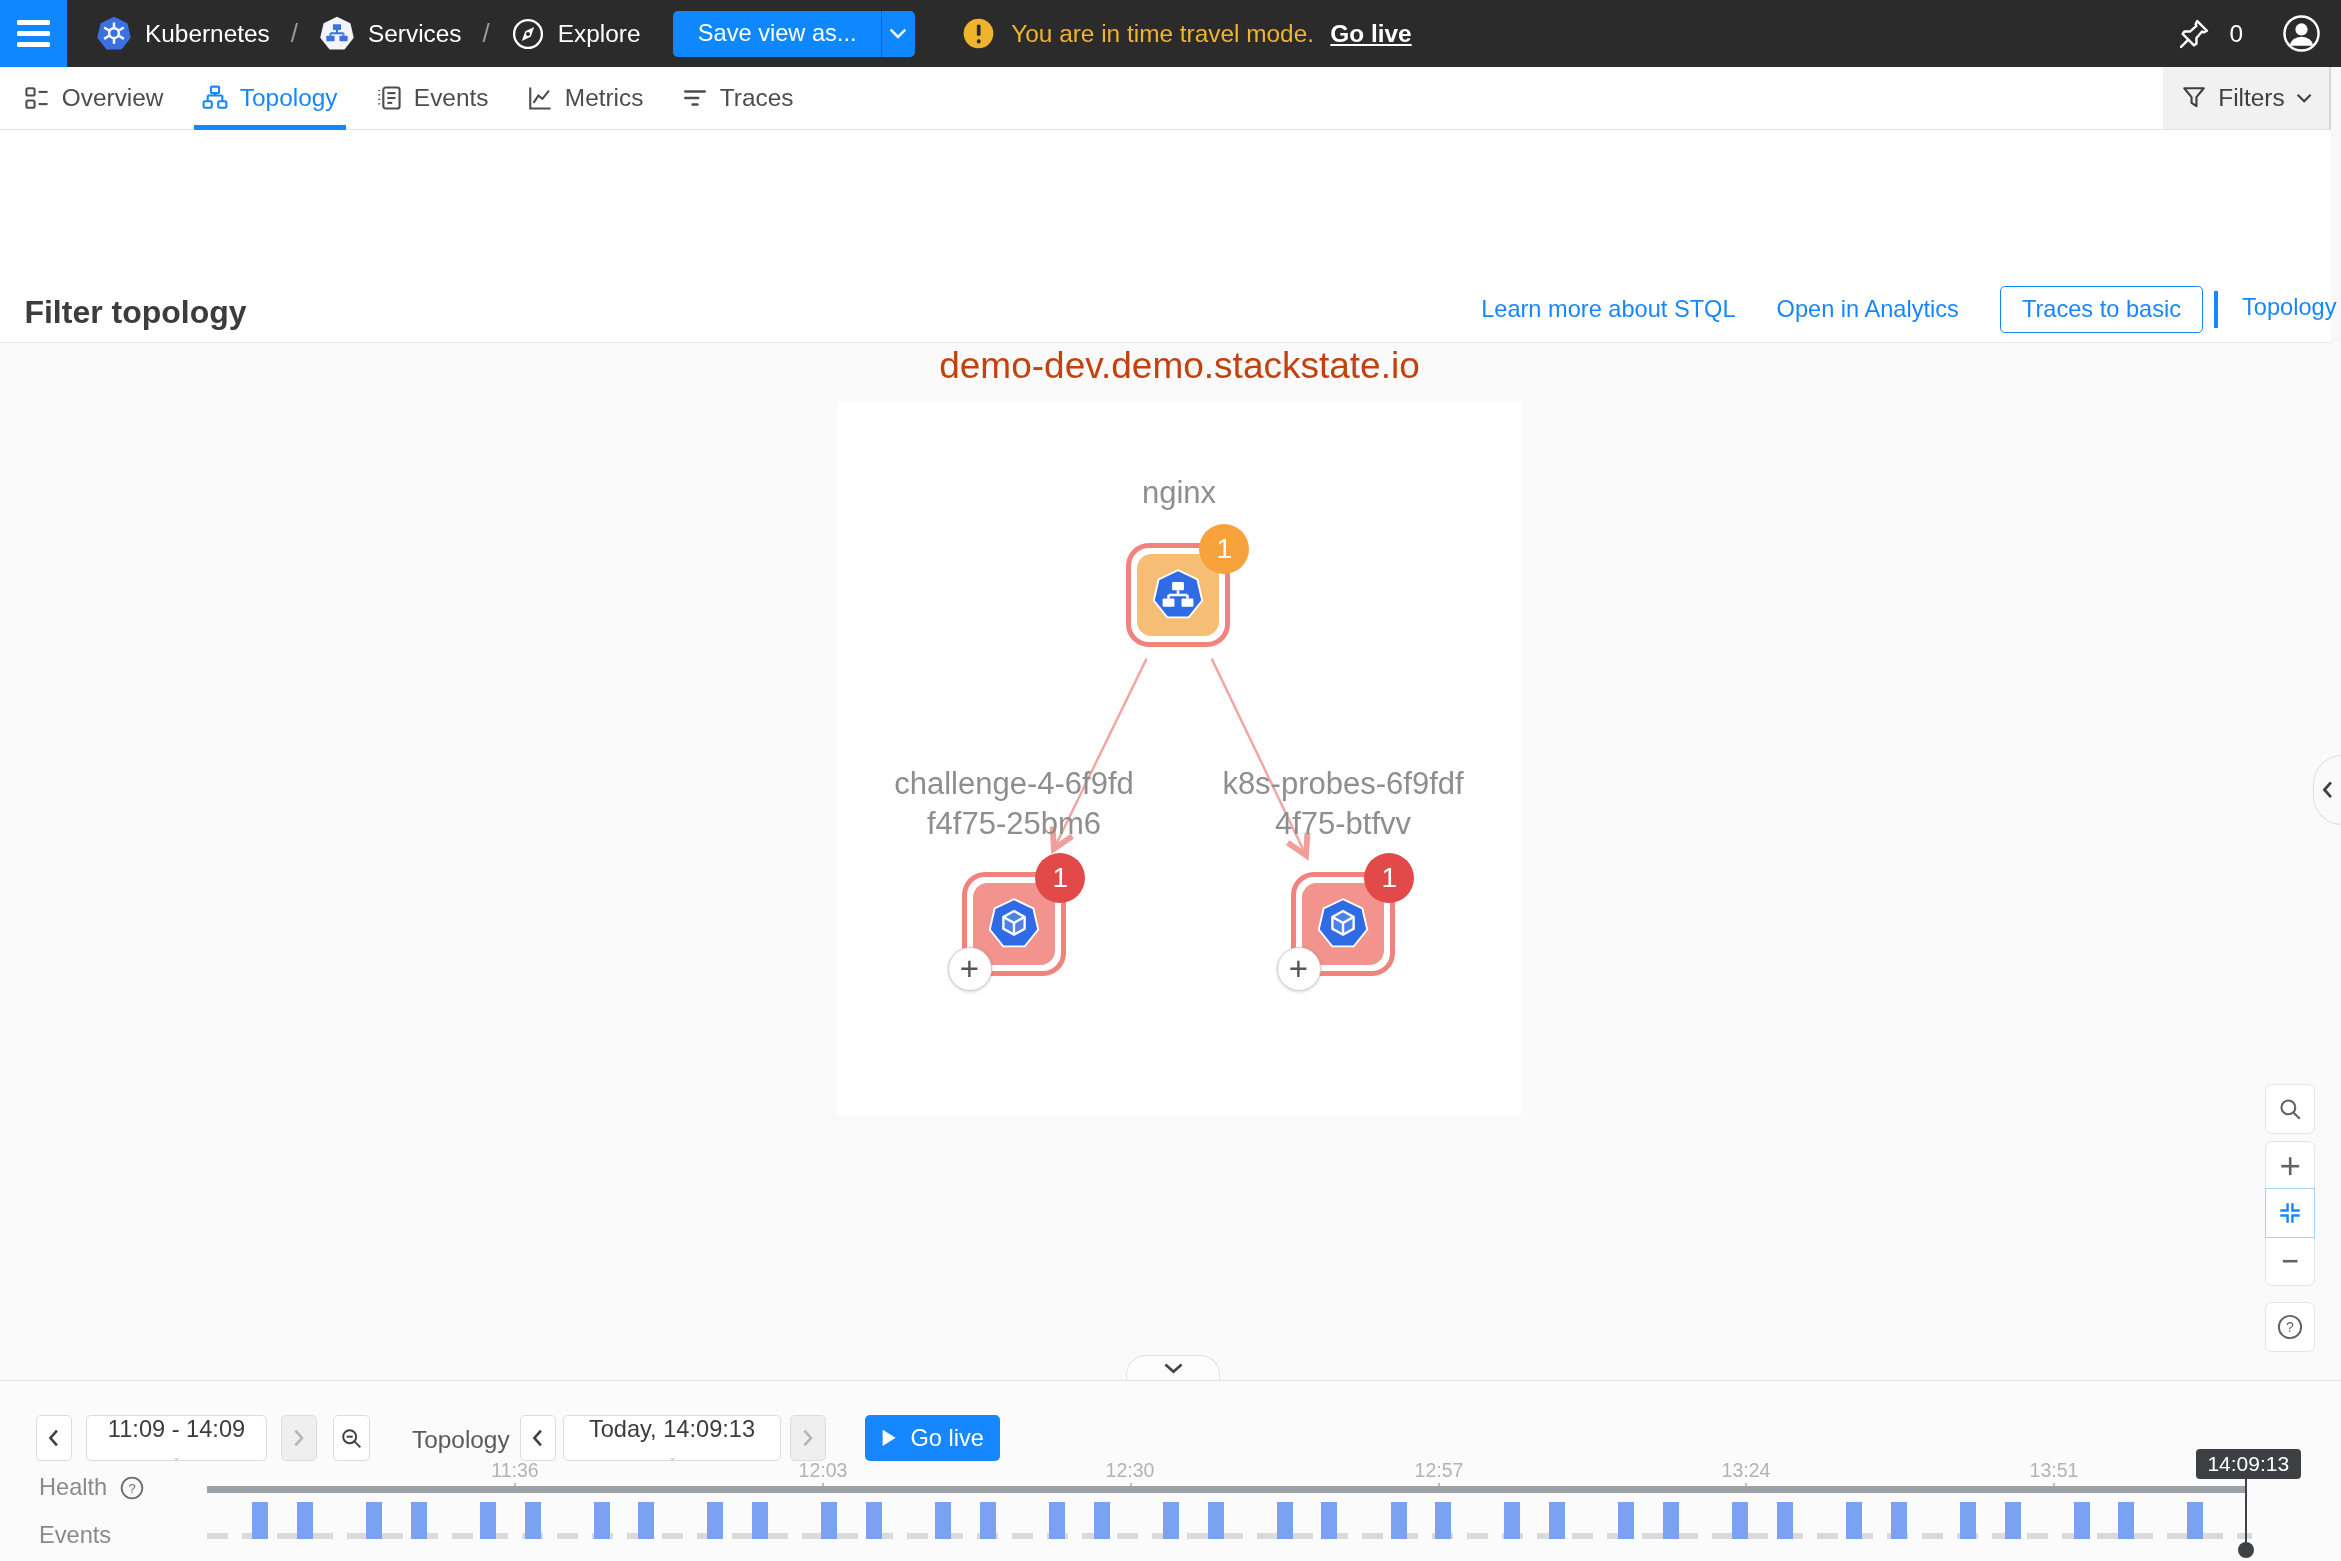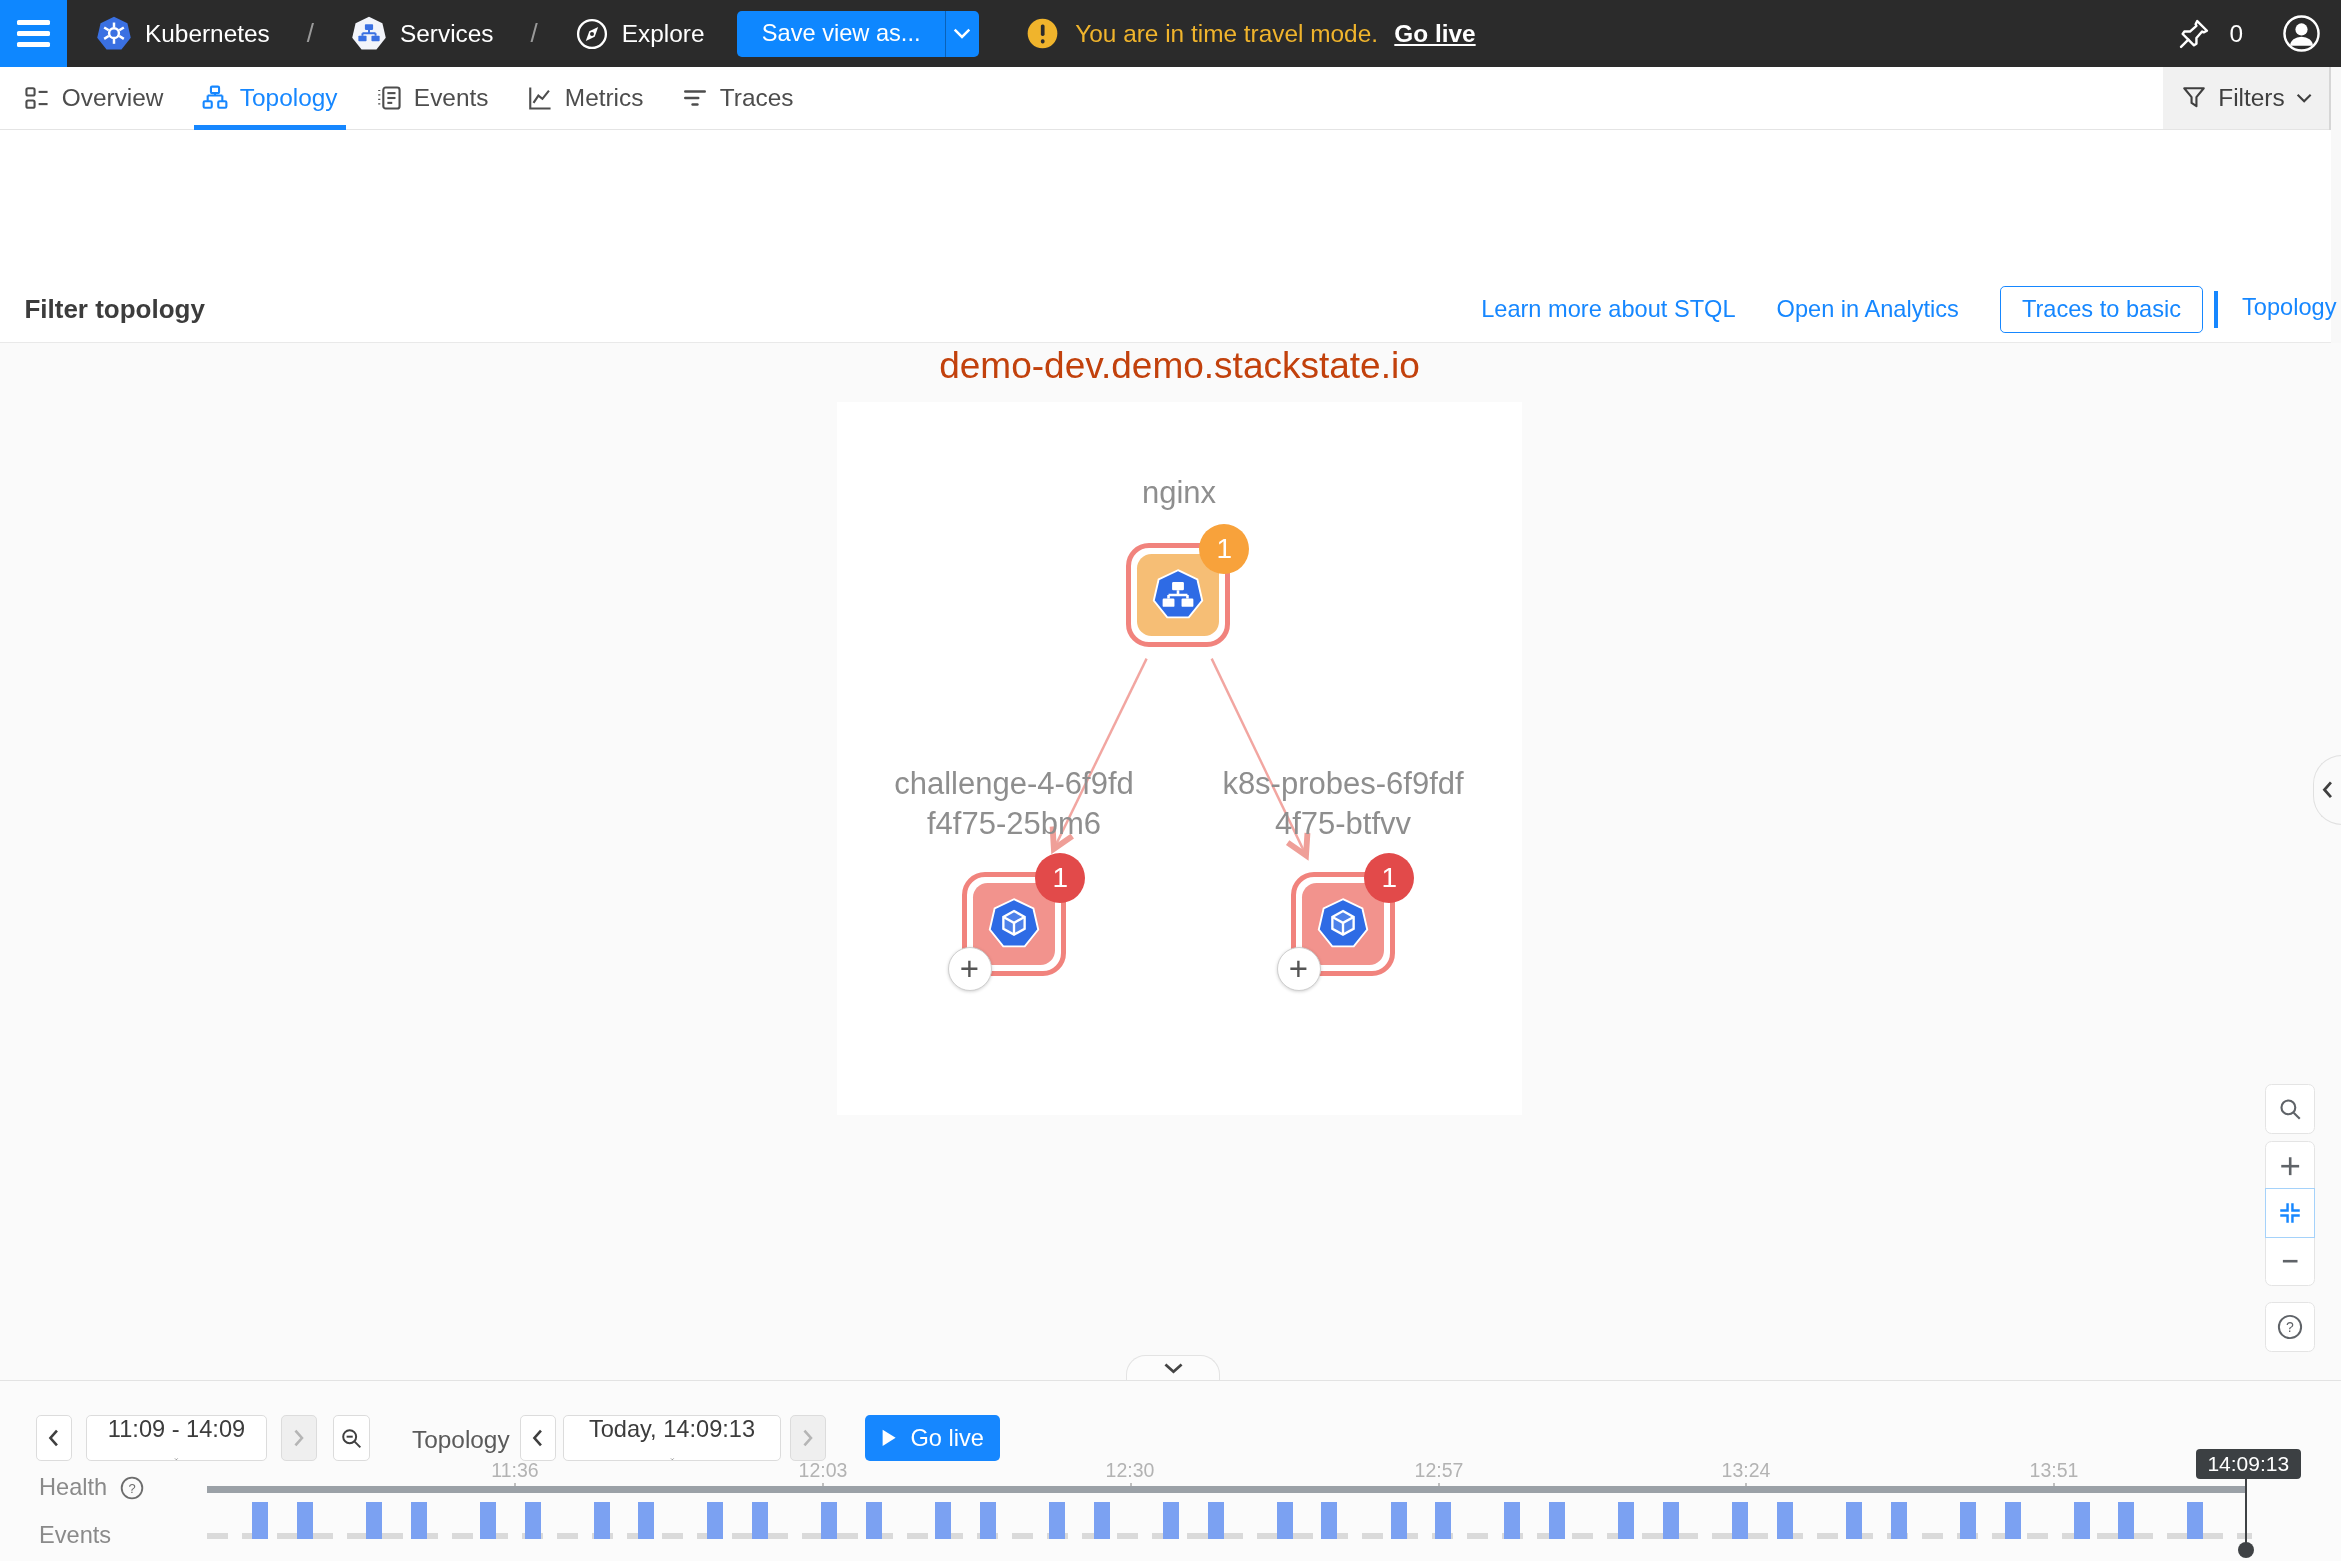--- a/index.html
+++ b/index.html
@@ -3,21 +3,21 @@
 <meta charset="utf-8">
 <style>
   * { margin:0; padding:0; box-sizing:border-box; }
   html,body { width:2342px; height:1561px; font-family:"Liberation Sans",sans-serif; background:#fafafa; overflow:hidden; }
   #app { position:relative; width:2342px; height:1561px; }
 
   
   .topbar { position:absolute; left:0; top:0; width:2342px; height:67px; background:#2b2b2b; display:flex; align-items:center; }
   .hamburger { width:67px; height:67px; background:#0e87ff; display:flex; flex-direction:column; justify-content:center; align-items:center; gap:6.5px; cursor:pointer; flex:0 0 auto; }
   .hamburger span { display:block; width:33px; height:4.9px; background:#fff; border-radius:1.6px; }
-  .crumbs { display:flex; align-items:center; margin-left:29px; gap:37px; color:#fff; font-size:24.4px; }
+  .crumbs { display:flex; align-items:center; margin-left:29px; gap:21px; color:#fff; font-size:24.4px; }
   .crumb { display:flex; align-items:center; gap:13px; cursor:pointer; }
   .crumb-sep { color:#9a9a9a; font-size:26px; }
   .savewrap { display:flex; margin-left:33px; height:46px; border-radius:4.9px; overflow:hidden; }
   .save-main { background:#0e87ff; color:#fff; font-size:23.6px; display:flex; align-items:center; padding:0 24.4px; cursor:pointer; }
   .save-caret { background:#0e87ff; border-left:1.6px solid rgba(0,0,0,.28); width:34px; display:flex; align-items:center; justify-content:center; cursor:pointer; }
   .warn { display:flex; align-items:center; gap:16.3px; margin-left:47px; font-size:24.4px; color:#f0b42c; }
   .warn a { color:#fff; text-decoration:underline; font-weight:700; cursor:pointer; }
   .topbar-right { margin-left:auto; display:flex; align-items:center; gap:18px; margin-right:21px; color:#fff; font-size:24.4px; }
 
   
@@ -26,21 +26,21 @@
   .tab.active { color:#1687ff; }
   .tab.active::after { content:''; position:absolute; left:-8.1px; right:-8.1px; bottom:-1.6px; height:5.7px; background:#1687ff; }
   .filters { margin-left:auto; margin-right:11.4px; height:100%; width:168px; background:#f1f1f1; display:flex; align-items:center; justify-content:center; gap:11.4px; color:#3f3f3f; font-size:24.4px; cursor:pointer; }
 
   
   .right-border { position:absolute; left:2329px; top:67px; width:1.6px; height:1495px; background:#d6d6d6; }
   .right-strip  { position:absolute; left:2331px; top:67px; width:11.4px; height:1495px; background:#f8f8f8; }
 
   
   .fpanel { position:absolute; left:0; top:130px; width:2331px; height:213px; background:#fff; border-bottom:1.6px solid #e9e9e9; }
-  .fp-title { position:absolute; left:24.4px; top:164px; font-size:26px; font-weight:700; color:#3c3c3c; }
+  .fp-title { position:absolute; left:24.4px; top:164px; font-size:32px; font-weight:700; color:#3c3c3c; }
   .fp-links { position:absolute; right:128px; top:156px; height:47px; display:flex; align-items:center; gap:41px; }
   .fp-link { color:#1687ff; font-size:23.6px; cursor:pointer; }
   .fp-switch { color:#1687ff; font-size:23.6px; border:1.6px solid #1687ff; border-radius:4.9px; background:#fff; padding:9px 21px; cursor:pointer; }
   .fp-bluebar { position:absolute; left:2214px; top:161px; width:4.1px; height:37px; background:#1687ff; }
   .fp-nav { position:absolute; left:2242px; top:164px; display:flex; flex-direction:column; gap:21px; font-size:23.6px; }
   .fp-nav .nav-active { color:#1687ff; cursor:pointer; }
   .fp-nav .nav-item { color:#454545; cursor:pointer; }
   .query-box { position:absolute; left:24.4px; top:235px; width:2070px; height:52px; border:1.6px solid #d8d8d8; border-radius:4.9px 0 0 4.9px; background:#fff; display:flex; align-items:center; padding:0 14.6px; overflow:hidden; }
   .query-text { font-family:"Liberation Mono","DejaVu Sans Mono",monospace; font-size:22px; color:#3b3b3b; white-space:nowrap; }
   .go-btn { position:absolute; left:2095px; top:235px; width:81px; height:52px; background:#1687ff; border:none; border-radius:0 4.9px 4.9px 0; color:#fff; font-size:23px; font-weight:700; cursor:pointer; }

